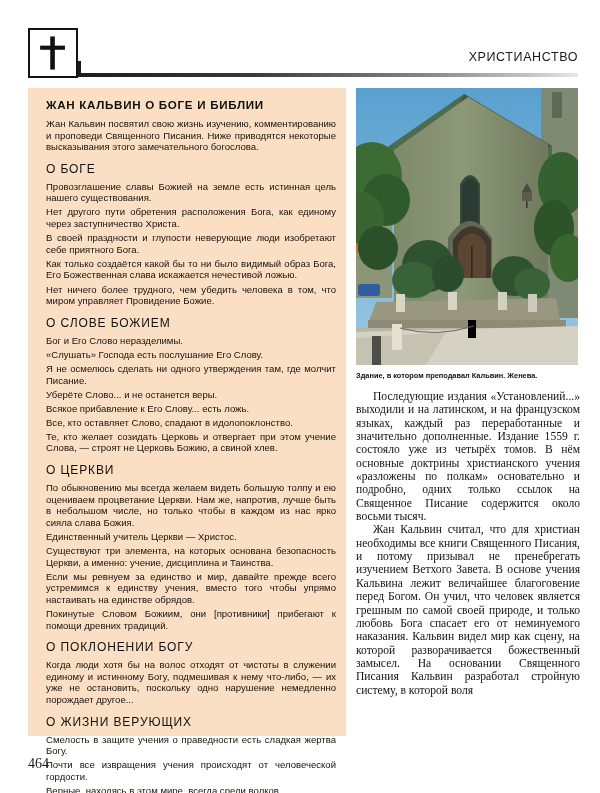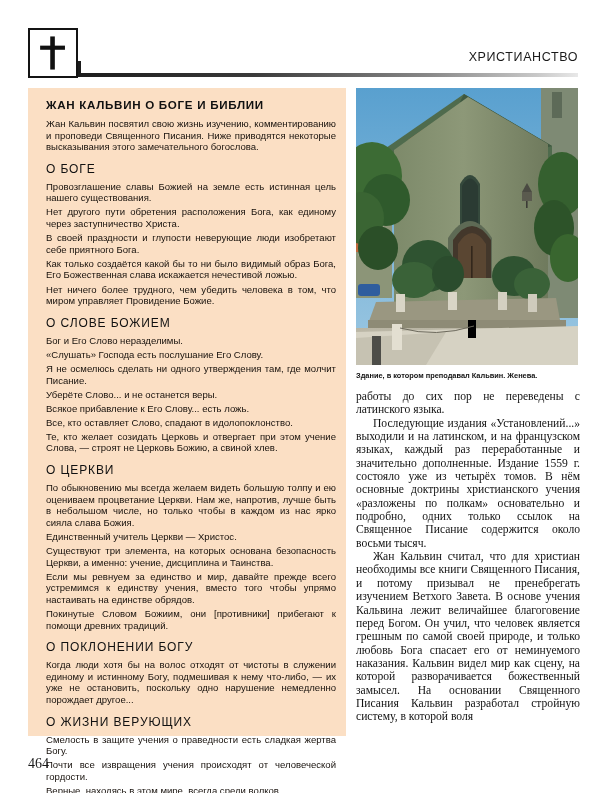--- a/index.html
+++ b/index.html
@@ -260,18 +260,17 @@
 
     <path d="M44 240 Q80 250 118 238" stroke="#6d6a5d" stroke-width="1" fill="none"></path>
 
     <rect x="2" y="196" width="22" height="12" rx="3" fill="#2f5d9e"></rect>
   </svg>
 </div>
 
 <div id="photo-caption">Здание, в котором преподавал Кальвин. Женева.</div>
 
 <div id="right-col">
-    <p class="rc-p">работы до сих пор не переведены с латинского языка.</p>
     <p class="rc-p indent">Последующие издания «Установлений...» выходили и на латинском, и на французском языках, каждый раз переработанные и значительно дополненные. Издание 1559 г. состояло уже из четырёх томов. В нём основные доктрины христианского учения «разложены по полкам» основательно и подробно, одних только ссылок на Священное Писание содержится около восьми тысяч.</p>
     <p class="rc-p indent">Жан Кальвин считал, что для христиан необходимы все книги Священного Писания, и потому призывал не пренебрегать изучением Ветхого Завета. В основе учения Кальвина лежит величайшее благоговение перед Богом. Он учил, что человек является грешным по самой своей природе, и только любовь Бога спасает его от неминуемого наказания. Кальвин видел мир как сцену, на которой разворачивается божественный замысел. На основании Священного Писания Кальвин разработал стройную систему, в которой воля</p>
   </div>
 
 <div id="page-number">464</div>
 
 </body></html>

